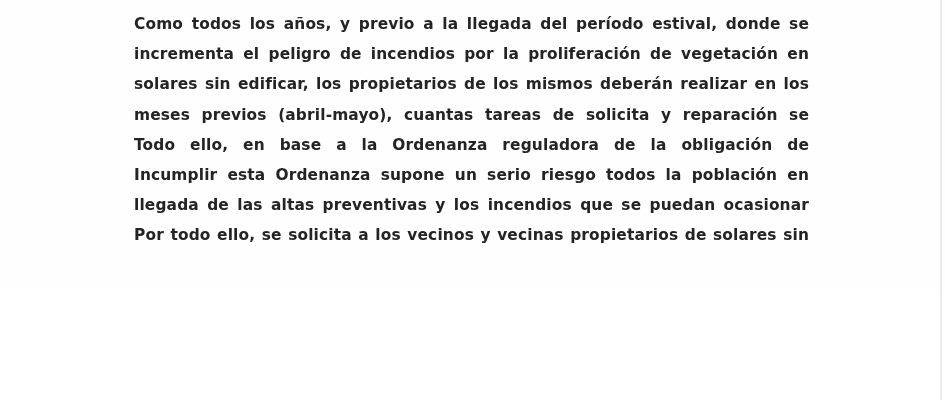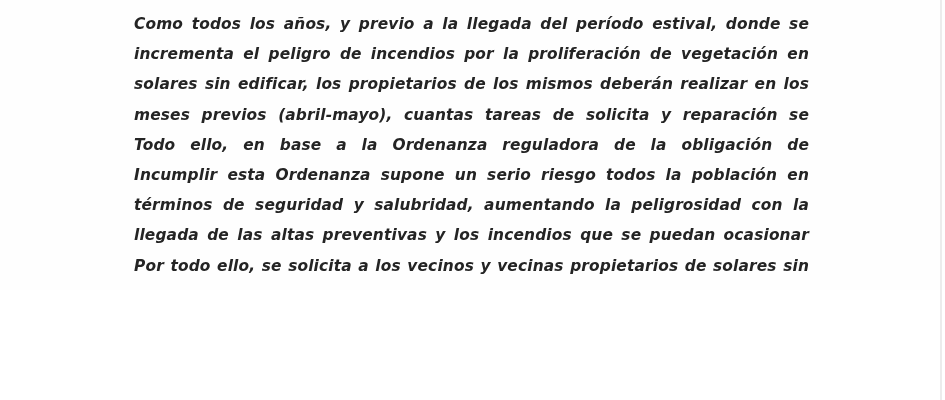--- a/index.html
+++ b/index.html
@@ -13,21 +13,20 @@
     overflow: hidden;
     position: relative;
   }
   .page {
     position: absolute;
     left: 0;
     top: 0;
     width: 945px;
     height: 290px;
     background: #fefefe;
-    font-style: italic;
   }
   .page-edge {
     position: absolute;
     left: 940px;
     top: 0;
     width: 2px;
     height: 400px;
     background: #ececec;
   }
   .text-block {
@@ -62,20 +61,19 @@
   <div class="text-block">
     <div>
       <span class="line">Como todos los años, y previo a la llegada del período estival, donde se</span>
       <span class="line">incrementa el peligro de incendios por la proliferación de vegetación en</span>
       <span class="line">solares sin edificar, los propietarios de los mismos deberán realizar en los</span>
       <span class="line">meses previos (abril-mayo), cuantas tareas de solicita y reparación se</span>
       <span class="line">Todo ello, en base a la Ordenanza reguladora de la obligación de</span>
     </div>
     <div>
       <span class="line">Incumplir esta Ordenanza supone un serio riesgo todos la población en</span>
-      <span class="line">términos de seguridad y salubridad, aumentando la peligrosidad con la</span>
       <span class="line">llegada de las altas preventivas y los incendios que se puedan ocasionar</span>
     </div>
     <div>
       <span class="line">Por todo ello, se solicita a los vecinos y vecinas propietarios de solares sin</span>
     </div>
   </div>
 </div>
 
 </body></html>

